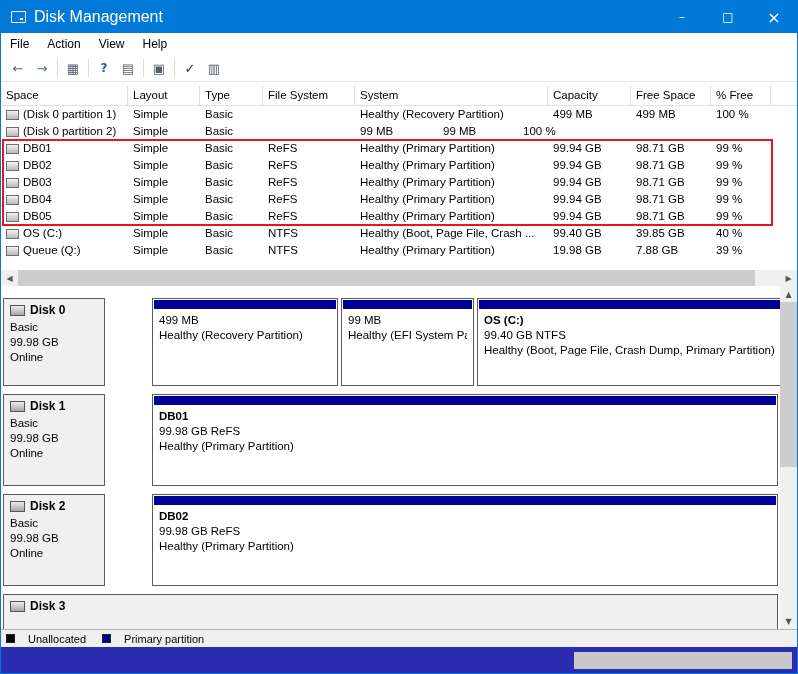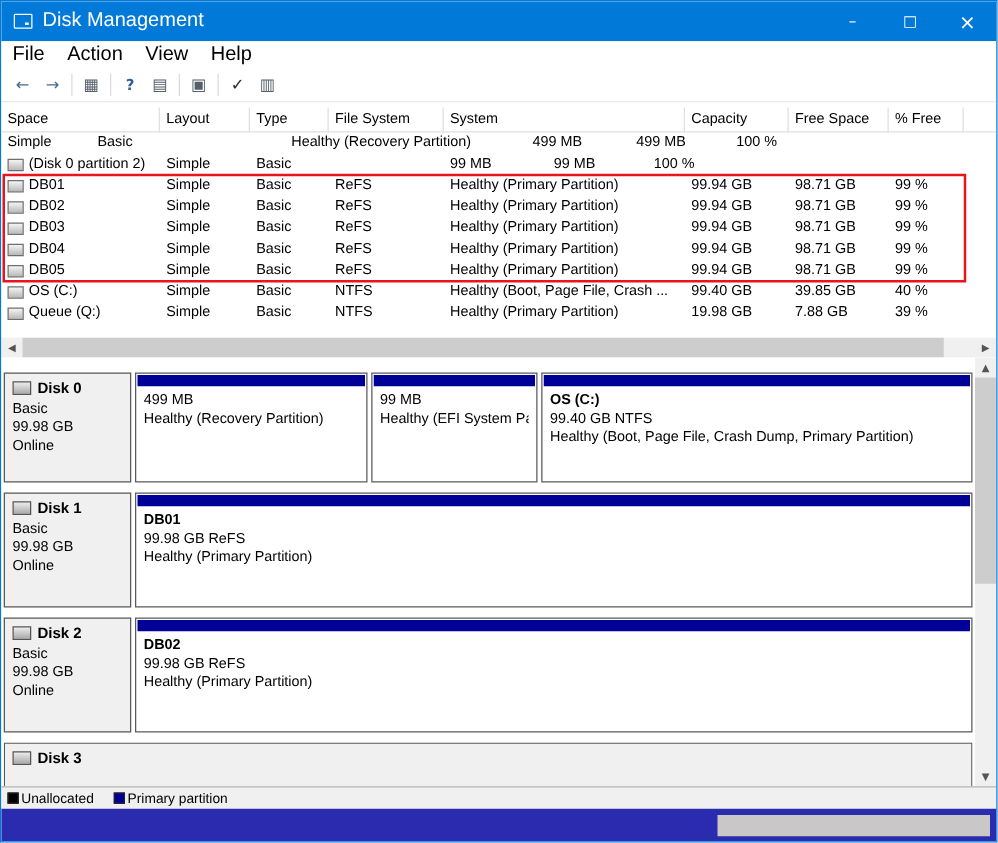--- a/index.html
+++ b/index.html
@@ -8,21 +8,21 @@
 
   
   .titlebar { flex:0 0 32px; background:#0079D8; color:#fff; display:flex; align-items:center; }
   .app-icon { width:15px; height:12px; margin:0 8px 0 10px; border:1px solid #fff; border-radius:1px; position:relative; }
   .app-icon::after { content:""; position:absolute; right:2px; bottom:2px; width:3px; height:2px; background:#fff; }
   .title-text { font-size:16px; flex:1; }
   .caption-btn { width:46px; height:32px; display:flex; align-items:center; justify-content:center; font-size:12px; font-family:"DejaVu Sans",sans-serif; color:#fff; }
   .caption-close { font-size:16px; }
 
   
-  .menubar { flex:0 0 22px; display:flex; align-items:center; font-size:16px; background:#fff; }
+  .menubar { flex:0 0 22px; display:flex; align-items:center; font-size:12px; background:#fff; }
   .menu-item { padding:0 9px; line-height:22px; color:#000; }
 
   
   .toolbar { flex:0 0 27px; display:flex; align-items:center; padding-left:5px; background:#fff; border-bottom:1px solid #E3E3E3; font-family:"DejaVu Sans",sans-serif; }
   .tool-btn { width:24px; height:22px; display:flex; align-items:center; justify-content:center; font-size:13px; color:#4A6B8C; }
   .tool-btn.dark { color:#55606B; }
   .tool-btn.help-q { color:#2D5E9E; font-weight:bold; font-size:12px; }
   .tool-btn.chk { color:#333; }
   .tool-sep { width:1px; height:18px; background:#DCDCDC; margin:0 3px; }
 
@@ -40,21 +40,21 @@
 
   
   .hscroll { flex:0 0 16px; background:#F0F0F0; display:flex; align-items:stretch; font-family:"DejaVu Sans",sans-serif; }
   .h-btn { width:17px; display:flex; align-items:center; justify-content:center; font-size:8px; color:#555; }
   .h-thumb { width:737px; background:#CDCDCD; }
   .h-rest { flex:1; }
 
   
   .graphpane { flex:1; display:flex; overflow:hidden; background:#fff; }
   .graph-content { flex:1; padding:12px 2px 0 2px; overflow:hidden; }
-  .disk-row { display:flex; margin-bottom:8px; }
+  .disk-row { display:flex; margin-bottom:8px;gap:44px; }
   .disk-row.clip { overflow:hidden; margin-bottom:0;flex-direction:column; }
   .disk-head { flex:0 0 102px; border:1px solid #5A5A5A; background:#F0F0F0; padding:4px 6px; font-size:11.5px; }
   .disk-name { font-weight:bold; font-size:12px; display:flex; align-items:center; margin-bottom:3px; }
   .disk-ico { width:15px; height:11px; margin-right:5px; border:1px solid #555; background:linear-gradient(#ECECEC,#A8A8A8); }
   .dh-line { line-height:15px; }
   .parts { flex:1; display:flex; gap:3px; margin-left:3px; }
   .part { border:1px solid #5A5A5A; background:#fff; display:flex; flex-direction:column; }
   .part-band { height:9px; background:#000096; margin:1px 1px 0 1px; }
   .part-body { padding:4px 6px; font-size:11.5px; }
   .pl { line-height:15px; white-space:nowrap; overflow:hidden; }
@@ -62,21 +62,21 @@
   .flex1 { flex:1; }
 
   
   .vscroll { flex:0 0 17px; background:#F0F0F0; display:flex; flex-direction:column; font-family:"DejaVu Sans",sans-serif; }
   .v-btn { height:16px; display:flex; align-items:center; justify-content:center; font-size:8px; color:#555; }
   .v-track { flex:1; position:relative; }
   .v-thumb { position:absolute; top:0; left:0; right:0; height:165px; background:#CDCDCD; }
 
   
   .legend { flex:0 0 18px; background:#F0F0F0; border-top:1px solid #B5B5B5; display:flex; align-items:center; padding-left:5px; font-size:11px; gap:16px; }
-  .legend-item { display:flex; align-items:center; gap:2px; }
+  .legend-item { display:flex; align-items:center; gap:13px; }
   .sq { width:9px; height:9px; border:1px solid #222; }
   .sq-unalloc { background:#000000; }
   .sq-primary { background:#000096; }
 
   
   .bottombar { flex:0 0 26px; background:#2B2BAF; display:flex; align-items:center; justify-content:flex-end; }
   .bottom-panel { width:218px; height:17px; background:#C9C7C7; margin-right:5px; }
 </style>
 </head>
 <body>
@@ -120,20 +120,24 @@
       <span class="vh-cell c2">Type</span>
       <span class="vh-cell c3">File System</span>
       <span class="vh-cell c4">System</span>
       <span class="vh-cell c5">Capacity</span>
       <span class="vh-cell c6">Free Space</span>
       <span class="vh-cell c7">% Free</span>
       <span class="vh-cell cfill"></span>
     </div>
 
     <div class="vrow">
+      <span class="v-cell c0 vol">
+          <span class="vol-ico"></span>
+          <span>(Disk 0 partition 1)</span>
+        </span>
       <span class="v-cell c1">Simple</span>
       <span class="v-cell c2">Basic</span>
       <span class="v-cell c3"></span>
       <span class="v-cell c4">Healthy (Recovery Partition)</span>
       <span class="v-cell c5">499 MB</span>
       <span class="v-cell c6">499 MB</span>
       <span class="v-cell c7">100 %</span>
     </div>
 
     <div class="vrow">

